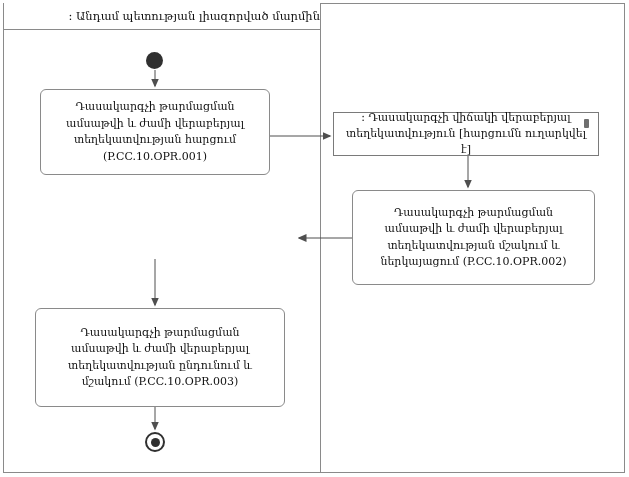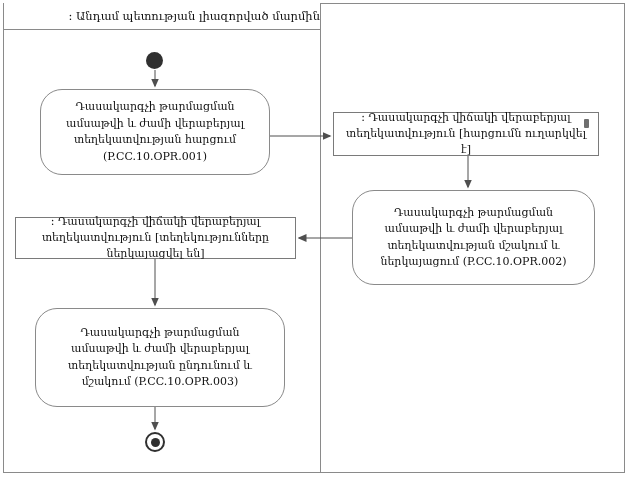--- a/index.html
+++ b/index.html
@@ -35,21 +35,21 @@
     display: flex;
     align-items: center;
     background: #ffffff;
   }
   .lane-header.left { left: 4px; width: 316px; justify-content: flex-end; padding-left: 9px; }
   .lane-header.right { left: 321px; width: 304px; justify-content: center; }
   .action-node {
     position: absolute;
     box-sizing: border-box;
     border: 1px solid #8a8a8a;
-    border-radius: 22px;
+    border-radius: 6px;
     background: #ffffff;
     display: flex;
     align-items: center;
     justify-content: center;
     text-align: center;
     font-size: 11px;
     line-height: 1.5;
     padding: 6px 14px;
   }
   .object-node {
@@ -122,23 +122,20 @@
 
   <div class="object-node" style="left:333px; top:112px; width:266px; height:44px;">
     <span>: Դասակարգչի վիճակի վերաբերյալ տեղեկատվություն [հարցումն ուղարկվել է]</span>
     <span class="corner-marker"></span>
   </div>
 
   <div class="action-node" style="left:352px; top:190px; width:243px; height:95px;">
     <span>Դասակարգչի թարմացման ամսաթվի և ժամի վերաբերյալ տեղեկատվության մշակում և ներկայացում (P.CC.10.OPR.002)</span>
   </div>
 
-  <div class="object-node" style="left:15px; top:217px; width:281px; height:42px;">
-    <span>: Դասակարգչի վիճակի վերաբերյալ տեղեկատվություն [տեղեկությունները ներկայացվել են]</span>
-  </div>
 
   <div class="action-node" style="left:35px; top:308px; width:250px; height:99px;">
     <span>Դասակարգչի թարմացման ամսաթվի և ժամի վերաբերյալ տեղեկատվության ընդունում և մշակում (P.CC.10.OPR.003)</span>
   </div>
 
   <div class="end-node">
     <div class="end-node-dot"></div>
   </div>
 
   <svg class="connectors" viewBox="0 0 629 477" xmlns="http://www.w3.org/2000/svg">

